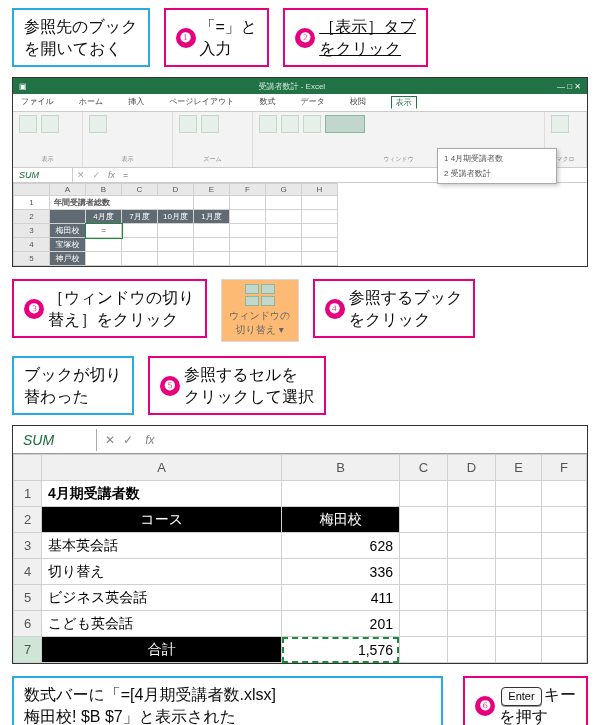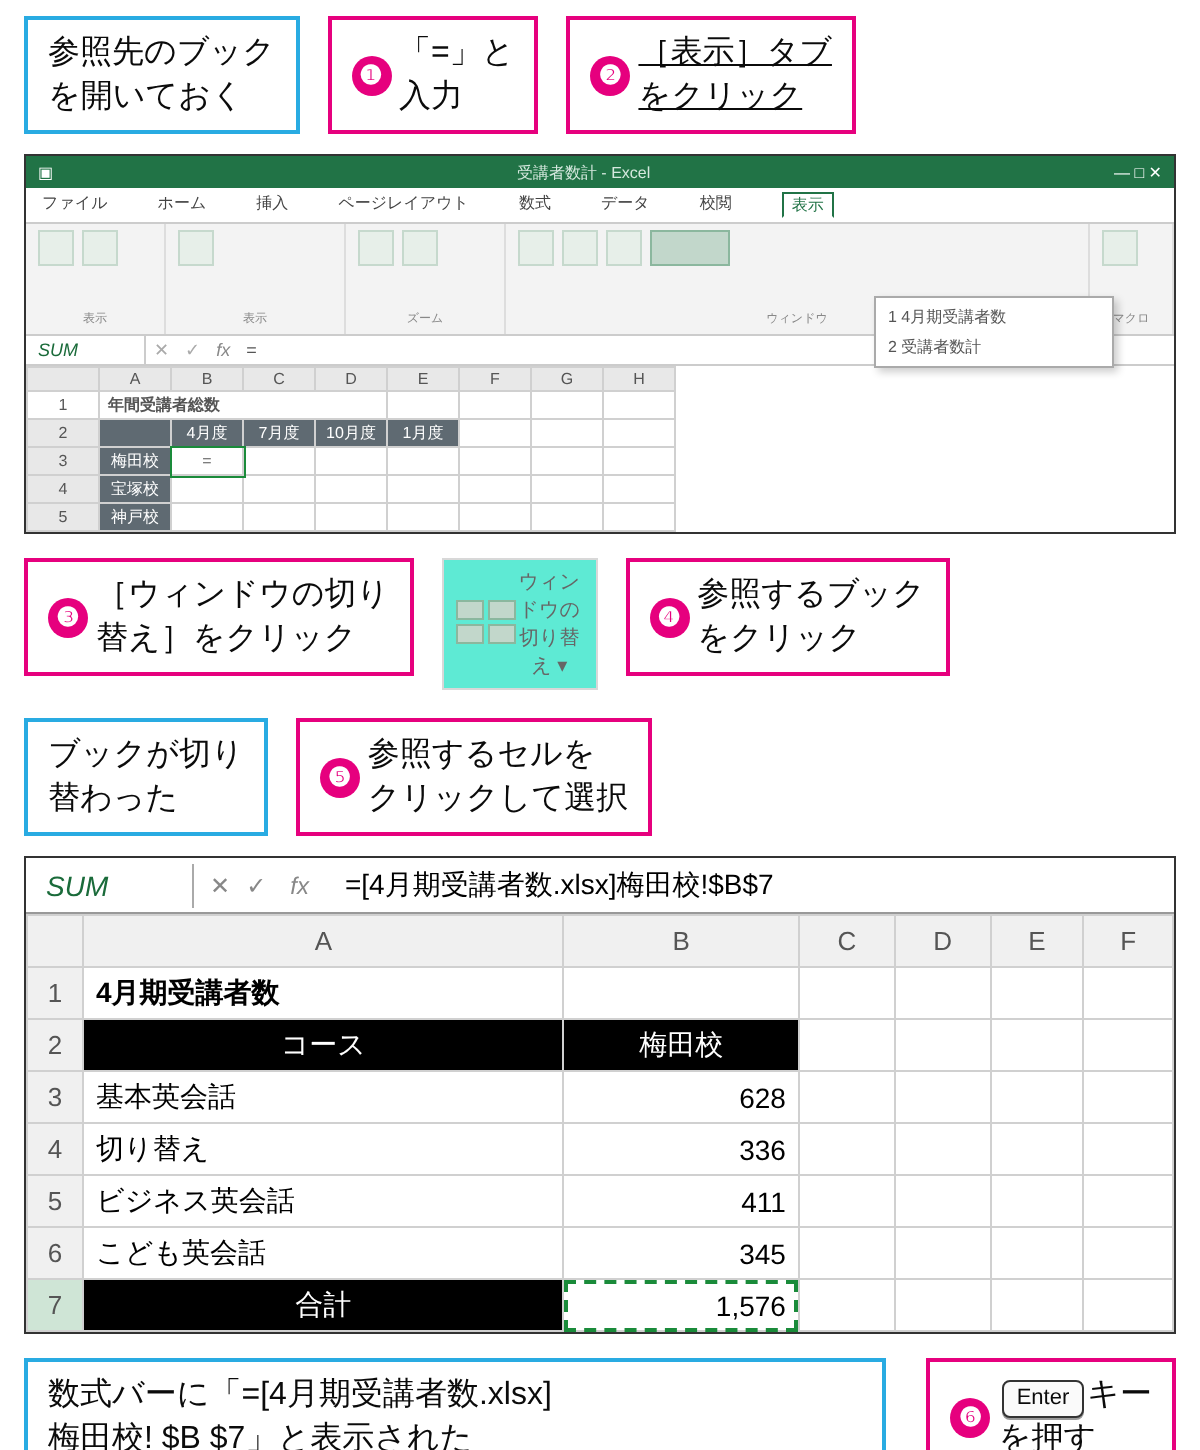--- a/index.html
+++ b/index.html
@@ -59,22 +59,22 @@
   .sheet-mini table { border-collapse:collapse; }
   .sheet-mini td, .sheet-mini th { border:1px solid #d0d0d0; padding:1px 4px; min-width:36px; height:12px; font-size:8px; text-align:center;}
   .sheet-mini .row-hdr { background:#e8e8e8; color:#555; width:18px;}
   .sheet-mini .col-hdr { background:#e8e8e8; color:#555;}
   .sheet-mini .dark { background:#5f6a72; color:#fff; }
   .sheet-mini .title-row td { background:#fff; }
 
   
   .mid-row { display:flex; align-items:flex-start; gap:14px; margin:10px 0 14px 0;}
   .switch-chip {
-    display:flex; align-items:center;
-    background:#5eead4; border:1px solid #d8d8d8; padding:4px 6px;
+    display:flex; flex-direction:column; align-items:center;
+    background:#fdba74; border:1px solid #d8d8d8; padding:4px 6px;
     font-size:10px; color:#666; width:78px;
   }
   .switch-chip .sq { display:grid; grid-template-columns: repeat(2,14px); grid-template-rows: repeat(2,10px); gap:2px; margin-bottom:3px;}
   .switch-chip .sq span{ background:#c2d7cb; border:1px solid #8bb79e;}
 
   
   .excel-shot2 { border:1px solid #333; width:100%; background:#fff; margin-bottom:12px; font-size:12px; }
   .formula-row2 { display:flex; align-items:center; border-bottom:1px solid #999; height:28px; }
   .name-box2 { width:84px; border-right:1px solid #aaa; padding:3px 10px; color:#1a6b3a; font-style:italic; font-size:14px;}
   .fx-btns { display:flex; gap:8px; padding:0 8px; color:#888; font-size:12px;}
@@ -284,21 +284,20 @@
   </div>
 
   <div class="excel-shot2">
     <div class="formula-row2">
       <div class="name-box2">SUM</div>
       <div class="fx-btns">
         <span>✕</span>
         <span>✓</span>
         <span class="fxlabel">fx</span>
       </div>
-      <div class="formula-txt">=[4月期受講者数.xlsx]梅田校!$B$7</div>
     </div>
     <div class="sheet2">
       <table>
         <tbody>
             <tr>
           <th class="row-hdr"></th>
           <th class="col-hdr">A</th>
           <th class="col-hdr">B</th>
           <th class="col-hdr">C</th>
           <th class="col-hdr">D</th>
@@ -346,21 +345,21 @@
               <td class="cell-a">ビジネス英会話</td>
               <td class="num">411</td>
               <td></td>
               <td></td>
               <td></td>
               <td></td>
             </tr>
         <tr>
               <td class="row-hdr">6</td>
               <td class="cell-a">こども英会話</td>
-              <td class="num">345</td>
+              <td class="num">201</td>
               <td></td>
               <td></td>
               <td></td>
               <td></td>
             </tr>
         <tr>
               <td class="row-hdr active">7</td>
               <td class="orange-hdr">合計</td>
               <td class="num sel">1,576</td>
               <td></td>

